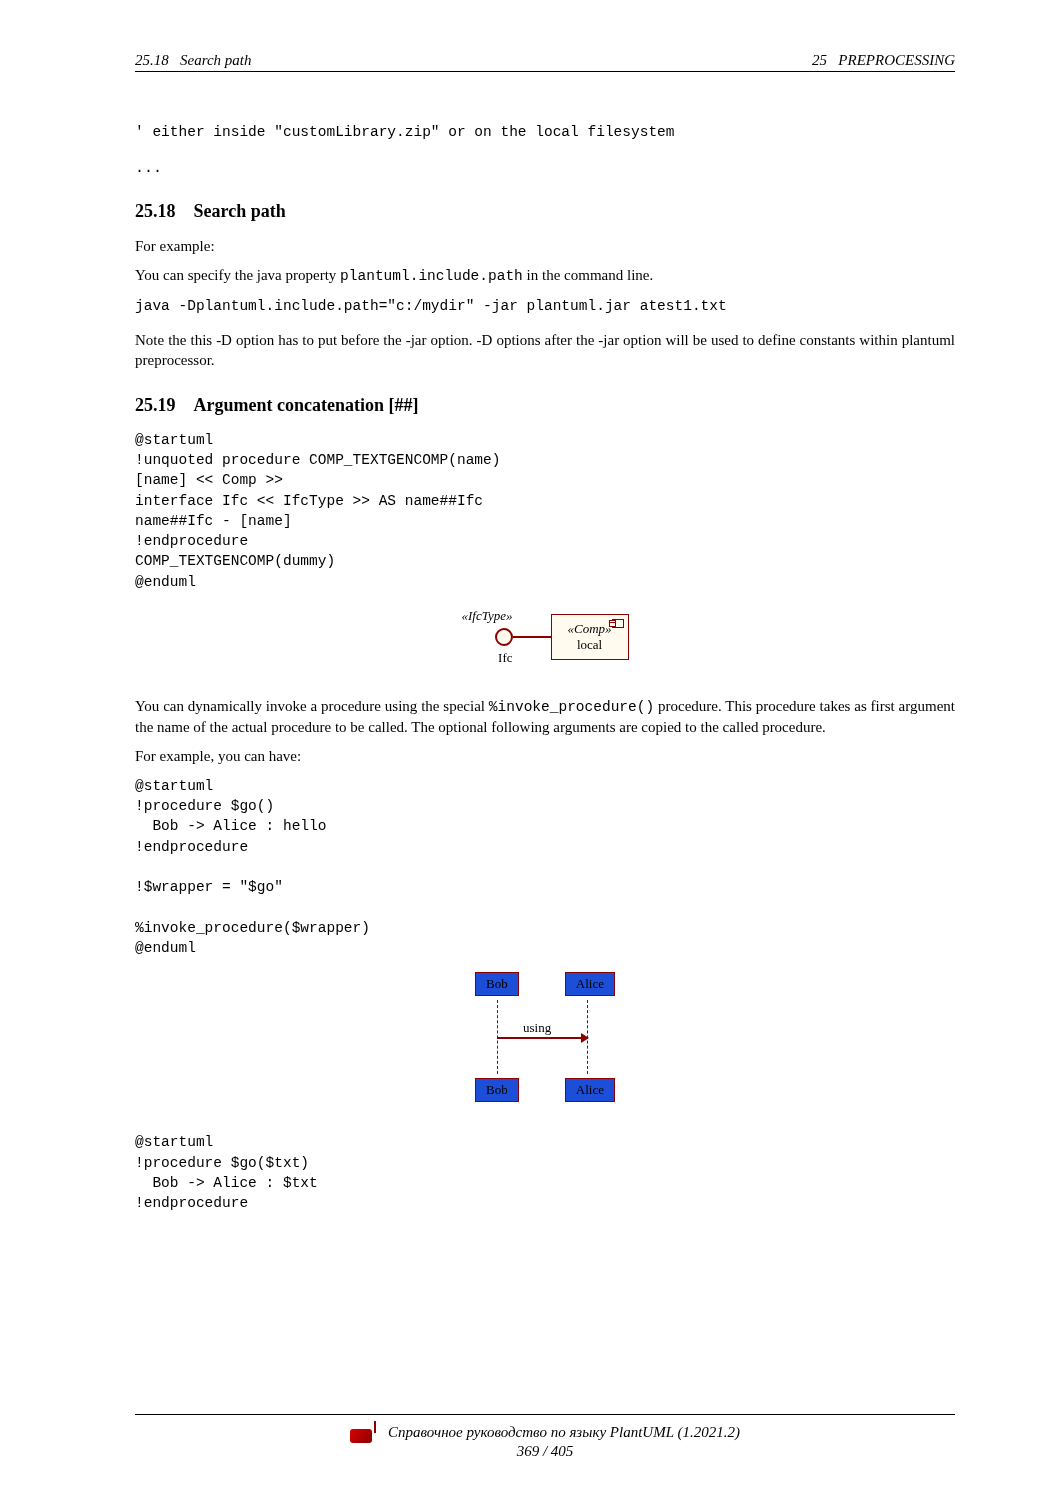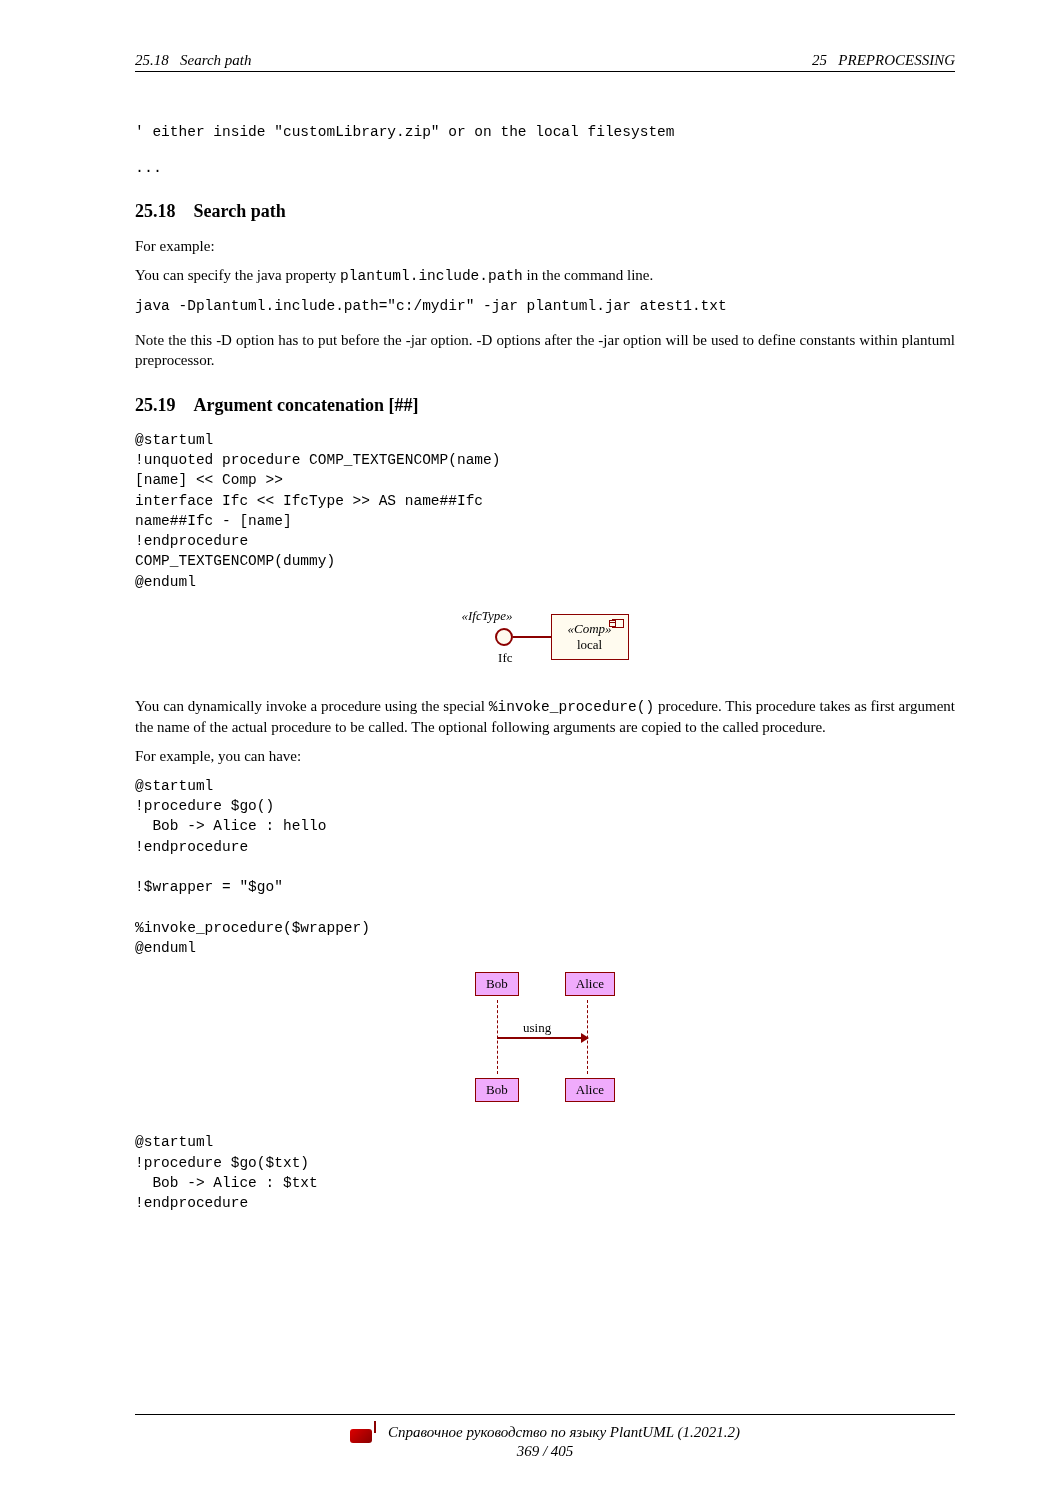--- a/index.html
+++ b/index.html
@@ -129,21 +129,21 @@
       margin: 14px 0 30px 0;
     }
     .seq-inner {
       position: relative;
       width: 140px;
       height: 130px;
     }
     .seq-box {
       position: absolute;
       border: 1.5px solid #8b0000;
-      background: #f0abfc;
+      background: #1d4ed8;
       padding: 3px 10px;
       font-size: 13px;
       text-align: center;
     }
     .bob-top { left: 0; top: 0; }
     .alice-top { right: 0; top: 0; }
     .bob-bot { left: 0; bottom: 0; }
     .alice-bot { right: 0; bottom: 0; }
     .lifeline {
       position: absolute;

